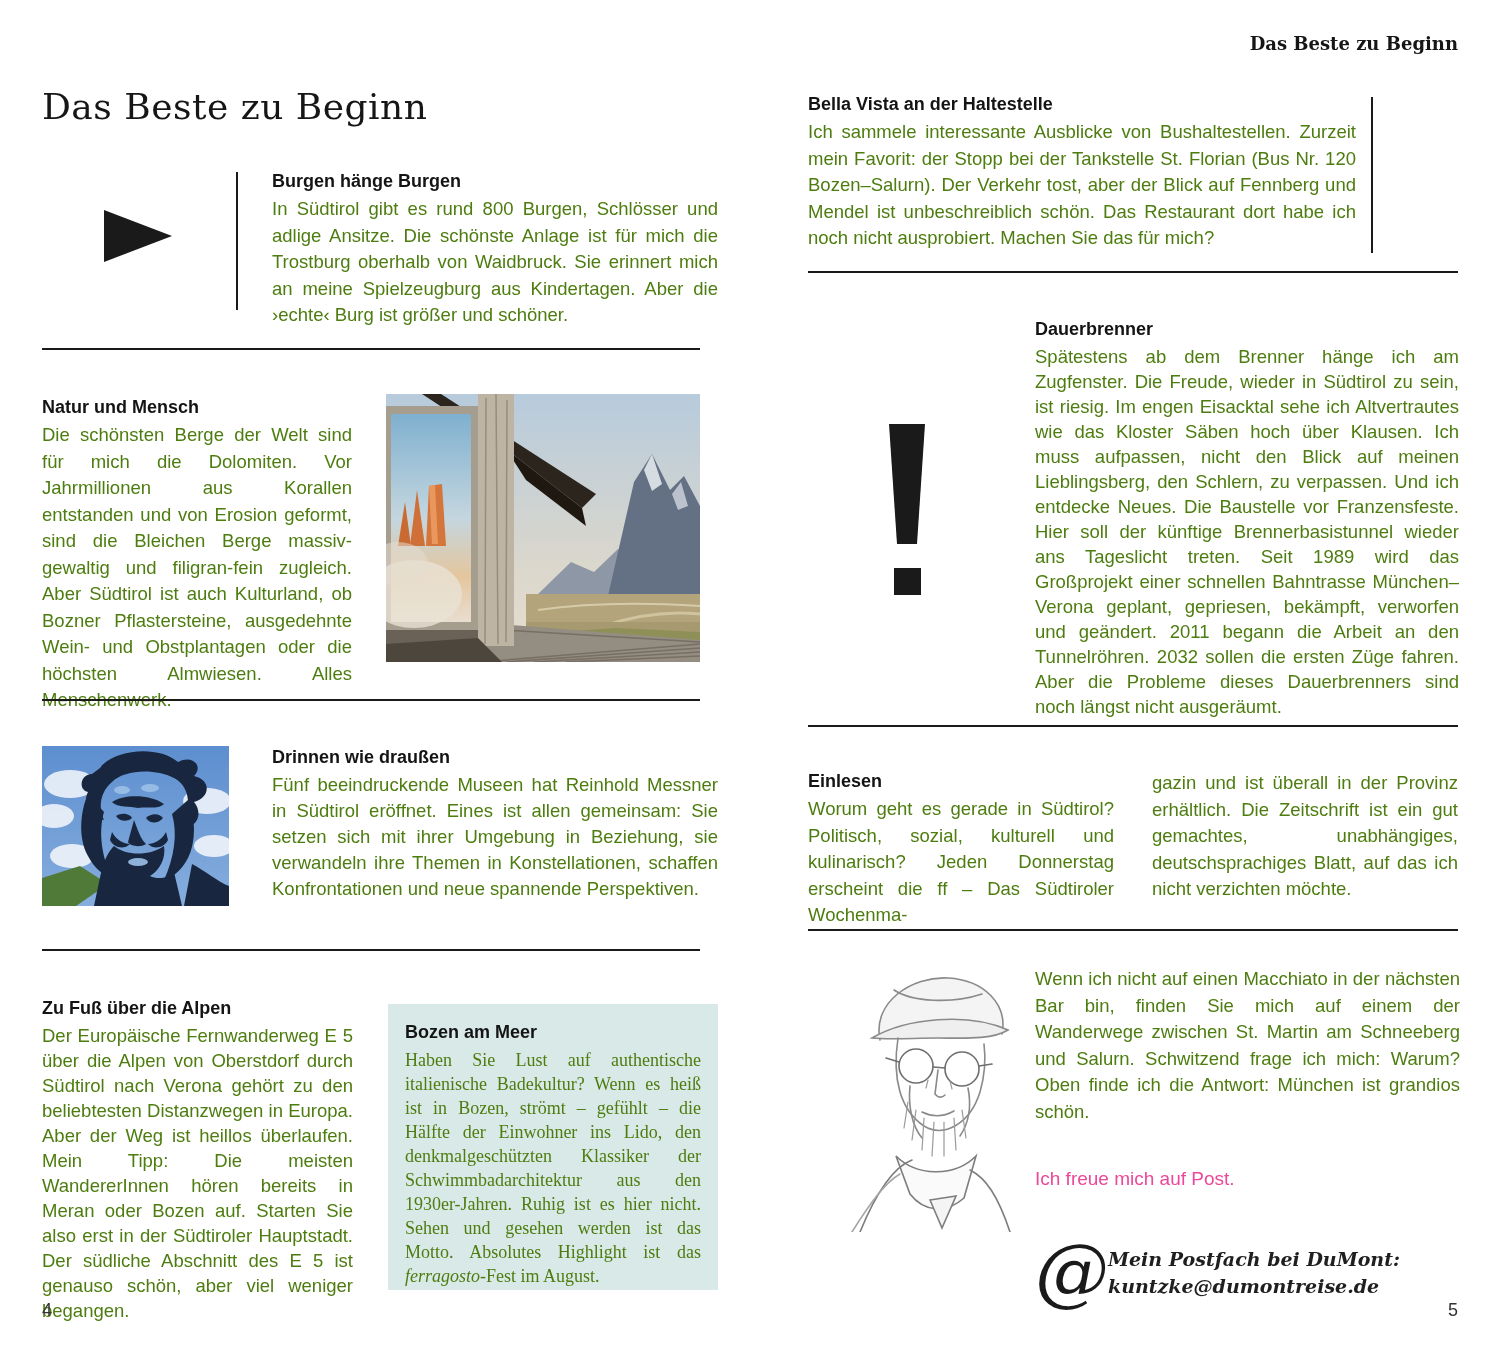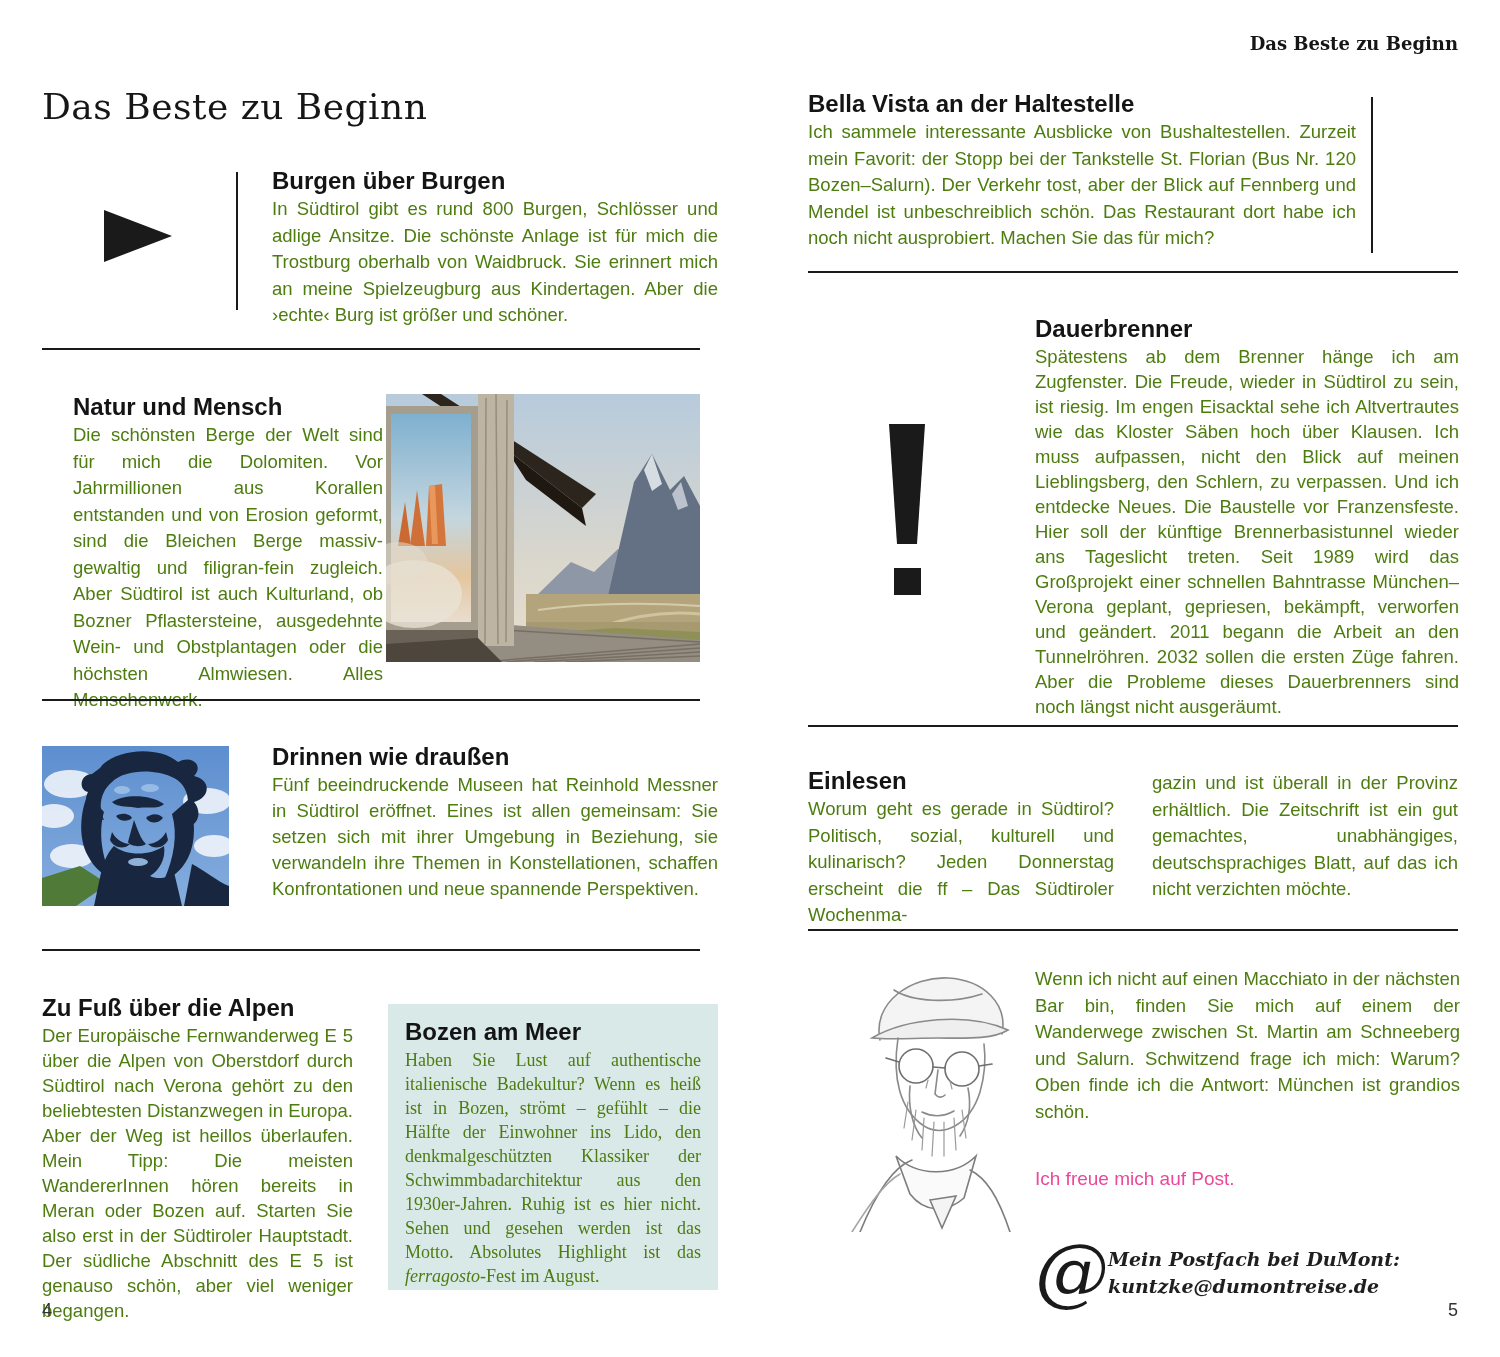--- a/index.html
+++ b/index.html
@@ -12,21 +12,21 @@
   .h-rule { position:absolute; height:2px; background:#1a1a1a; }
   .v-rule { position:absolute; width:2px; background:#1a1a1a; }
   .page-title {
     font-family:"DejaVu Serif", serif; font-size:36px; color:#161616;
     letter-spacing:0.5px; white-space:nowrap;
   }
   .running-header {
     font-family:"DejaVu Serif", serif; font-size:18px; font-weight:700;
     color:#161616; text-align:right; white-space:nowrap;
   }
-  .sec-heading { font-size:24px; font-weight:700; color:#141414; line-height:26px; }
+  .sec-heading { font-size:18px; font-weight:700; color:#141414; line-height:26px; }
   .body-text {
     font-size:18.5px; line-height:26.5px; text-align:justify; text-justify:inter-word;
     color:#4d7c0f; margin-top:2px;
   }
   .lh25 .body-text, .body-text.lh25 { line-height:25px; }
   .box {
     background:#d9e9e7; padding:15px 17px 14px 17px;
   }
   .box .body-text { font-size:18px; line-height:24px;font-family:Liberation Serif, serif; }
   .box .sec-heading { margin-bottom:3px; }
@@ -54,27 +54,27 @@
   <div class="abs page-title" style="left:42px; top:86px;">Das Beste zu Beginn</div>
 
   <div class="abs" style="left:104px; top:210px;">
     <svg width="68" height="52" viewBox="0 0 68 52">
       <polygon points="0,0 68,26 0,52" fill="#1a1a1a"></polygon>
     </svg>
   </div>
   <div class="v-rule" style="left:236px; top:172px; height:138px;"></div>
 
   <div class="abs" style="left:272px; top:168px; width:446px;">
-    <div class="sec-heading">Burgen über Burgen</div>
+    <div class="sec-heading">Burgen hänge Burgen</div>
     <div class="body-text">In Südtirol gibt es rund 800 Burgen, Schlösser und adlige Ansitze. Die schönste Anlage ist für mich die Trostburg oberhalb von Waidbruck. Sie erinnert mich an meine Spielzeugburg aus Kindertagen. Aber die ›echte‹ Burg ist größer und schöner.</div>
   </div>
 
   <div class="h-rule" style="left:42px; top:348px; width:658px;"></div>
 
-  <div class="abs" style="left:42px; top:394px; width:310px;margin-left:31px;">
+  <div class="abs" style="left:42px; top:394px; width:310px;">
     <div class="sec-heading">Natur und Mensch</div>
     <div class="body-text">Die schönsten Berge der Welt sind für mich die Dolomiten. Vor Jahrmillionen aus Korallen entstanden und von Erosion geformt, sind die Bleichen Berge massiv-gewaltig und filigran-fein zugleich. Aber Südtirol ist auch Kulturland, ob Bozner Pflastersteine, ausgedehnte Wein- und Obstplantagen oder die höchsten Almwiesen. Alles Menschenwerk.</div>
   </div>
 
   <div class="abs" style="left:386px; top:394px; width:314px; height:268px;">
     <svg width="314" height="268" viewBox="0 0 314 268">
       <defs>
         <linearGradient id="sky" x1="0" y1="0" x2="0" y2="1">
           <stop offset="0" stop-color="#b7cbdc"></stop>
             <stop offset="0.65" stop-color="#dbd7cc"></stop>

